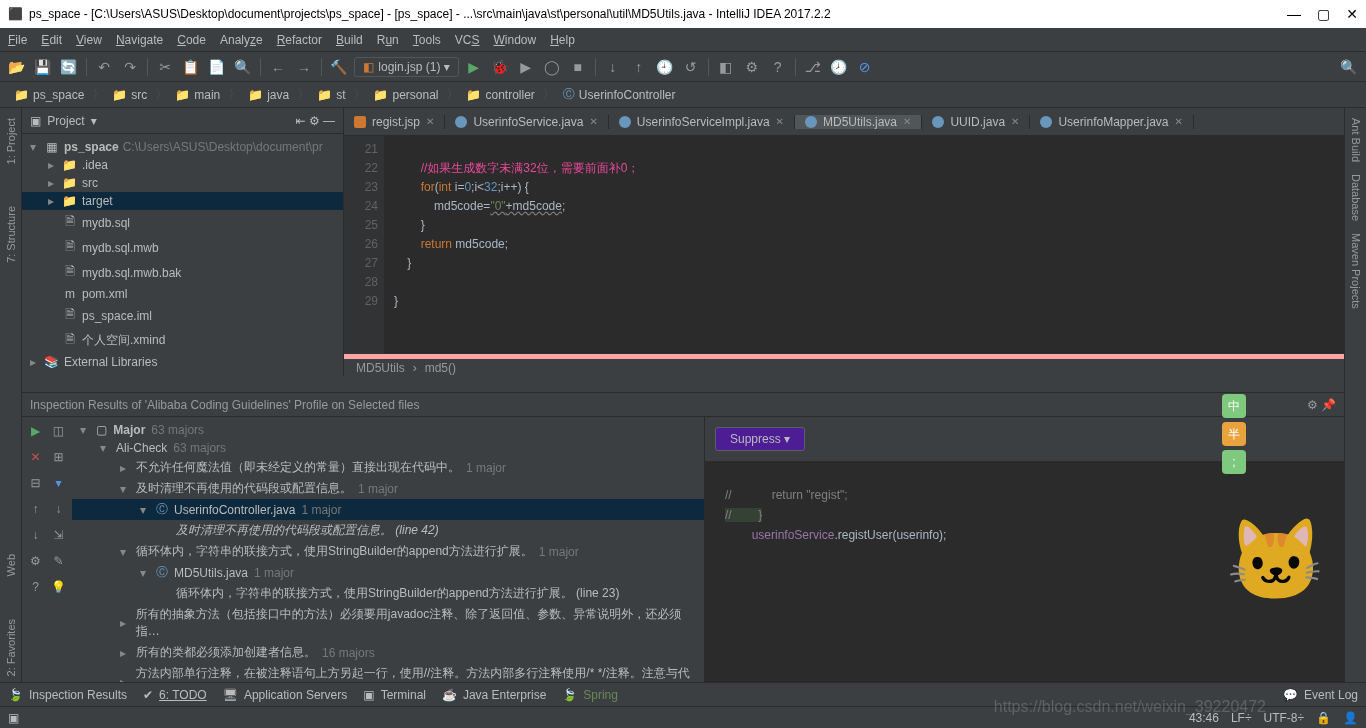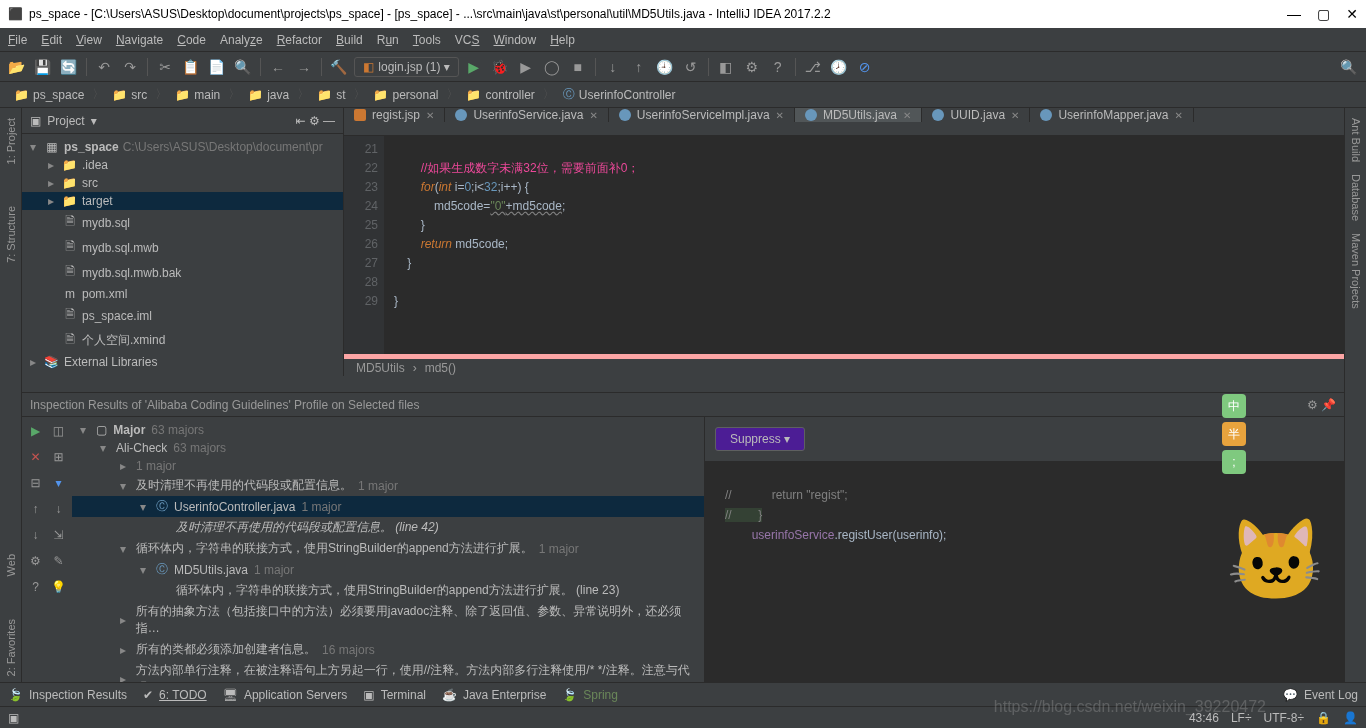--- a/index.html
+++ b/index.html
@@ -33,30 +33,30 @@
 .tree { flex: 1; overflow: auto; padding: 4px 0; }
 .tree-item { display: flex; align-items: center; padding: 2px 8px; gap: 4px; color: #bbb; white-space: nowrap; }
 .tree-item.sel { background: #0d293e; }
 .tree-item .arrow { width: 10px; color: #888; }
 .tree-item .icon { width: 16px; text-align: center; }
 .tree-item .folder { color: #b08840; }
 .tree-item .path { color: #777; }
 .indent-0 { padding-left: 8px; }
 .indent-1 { padding-left: 26px; }
 .editor-area { flex: 1; display: flex; flex-direction: column; background: #2b2b2b; min-width: 0; }
-.tabs { height: 28px; display: flex; align-items: flex-start; background: #3c3f41; border-bottom: 1px solid #2b2b2b; }
+.tabs { height: 28px; display: flex; align-items: center; background: #3c3f41; border-bottom: 1px solid #2b2b2b; }
 .tab { display: flex; align-items: center; padding: 0 10px; gap: 6px; border-right: 1px solid #2b2b2b; color: #bbb; }
 .tab.active { background: #515658; }
 .tab .close { color: #888; font-size: 10px; }
 .tab .ico-c { width: 12px; height: 12px; background: #6897bb; border-radius: 50%; display: inline-block; }
 .tab .ico-j { width: 12px; height: 12px; background: #cc7832; border-radius: 2px; display: inline-block; }
 .editor-body { flex: 1; display: flex; font-family: "Consolas", monospace; font-size: 13px; }
 .gutter-nums { width: 40px; background: #313335; color: #606366; text-align: right; padding: 4px 6px 4px 0; line-height: 19px; }
 .code { flex: 1; padding: 4px 10px; line-height: 19px; color: #a9b7c6; white-space: pre; }
-.code .kw { color: #cc7832; font-style: italic; }
+.code .kw { color: #cc7832; }
 .code .num { color: #6897bb; }
 .code .str { color: #6a8759; }
 .code .cm { color: #ec4899; margin-top: 12px; }
 .code .wavy { text-decoration: underline wavy #808080; }
 .breadcrumb-bottom { height: 22px; background: #3c3f41; border-top: 5px solid #fca5a5; display: flex; align-items: center; padding: 0 12px; gap: 8px; color: #999; font-size: 11px;}
 .inspection-panel { height: 290px; background: #3c3f41; border-top: 1px solid #2b2b2b; display: flex; flex-direction: column; margin-top: 16px; }
 .insp-header { height: 24px; display: flex; align-items: center; padding: 0 8px; color: #999; justify-content: space-between; border-bottom: 1px solid #2b2b2b; }
 .insp-body { flex: 1; display: flex; min-height: 0; }
 .insp-left-tb { width: 50px; display: flex; flex-direction: column; padding: 4px; gap: 6px; }
 .insp-left-tb .row { display: flex; gap: 4px; }
@@ -371,20 +371,21 @@
               <span><b>Major</b></span> 
               <span class="count">63 majors</span>
             </div>
             <div class="insp-item" style="padding-left: 28px;">
               <span class="arr">▾</span>
               <span>Ali-Check</span> 
               <span class="count">63 majors</span>
             </div>
             <div class="insp-item" style="padding-left: 48px;">
               <span class="arr">▸</span>
+              <span>不允许任何魔法值（即未经定义的常量）直接出现在代码中。</span> 
               <span class="count">1 major</span>
             </div>
             <div class="insp-item" style="padding-left: 48px;">
               <span class="arr">▾</span>
               <span>及时清理不再使用的代码段或配置信息。</span> 
               <span class="count">1 major</span>
             </div>
             <div class="insp-item sel" style="padding-left: 68px;">
               <span class="arr">▾</span>
               <span style="color:#6897bb">Ⓒ</span> 

